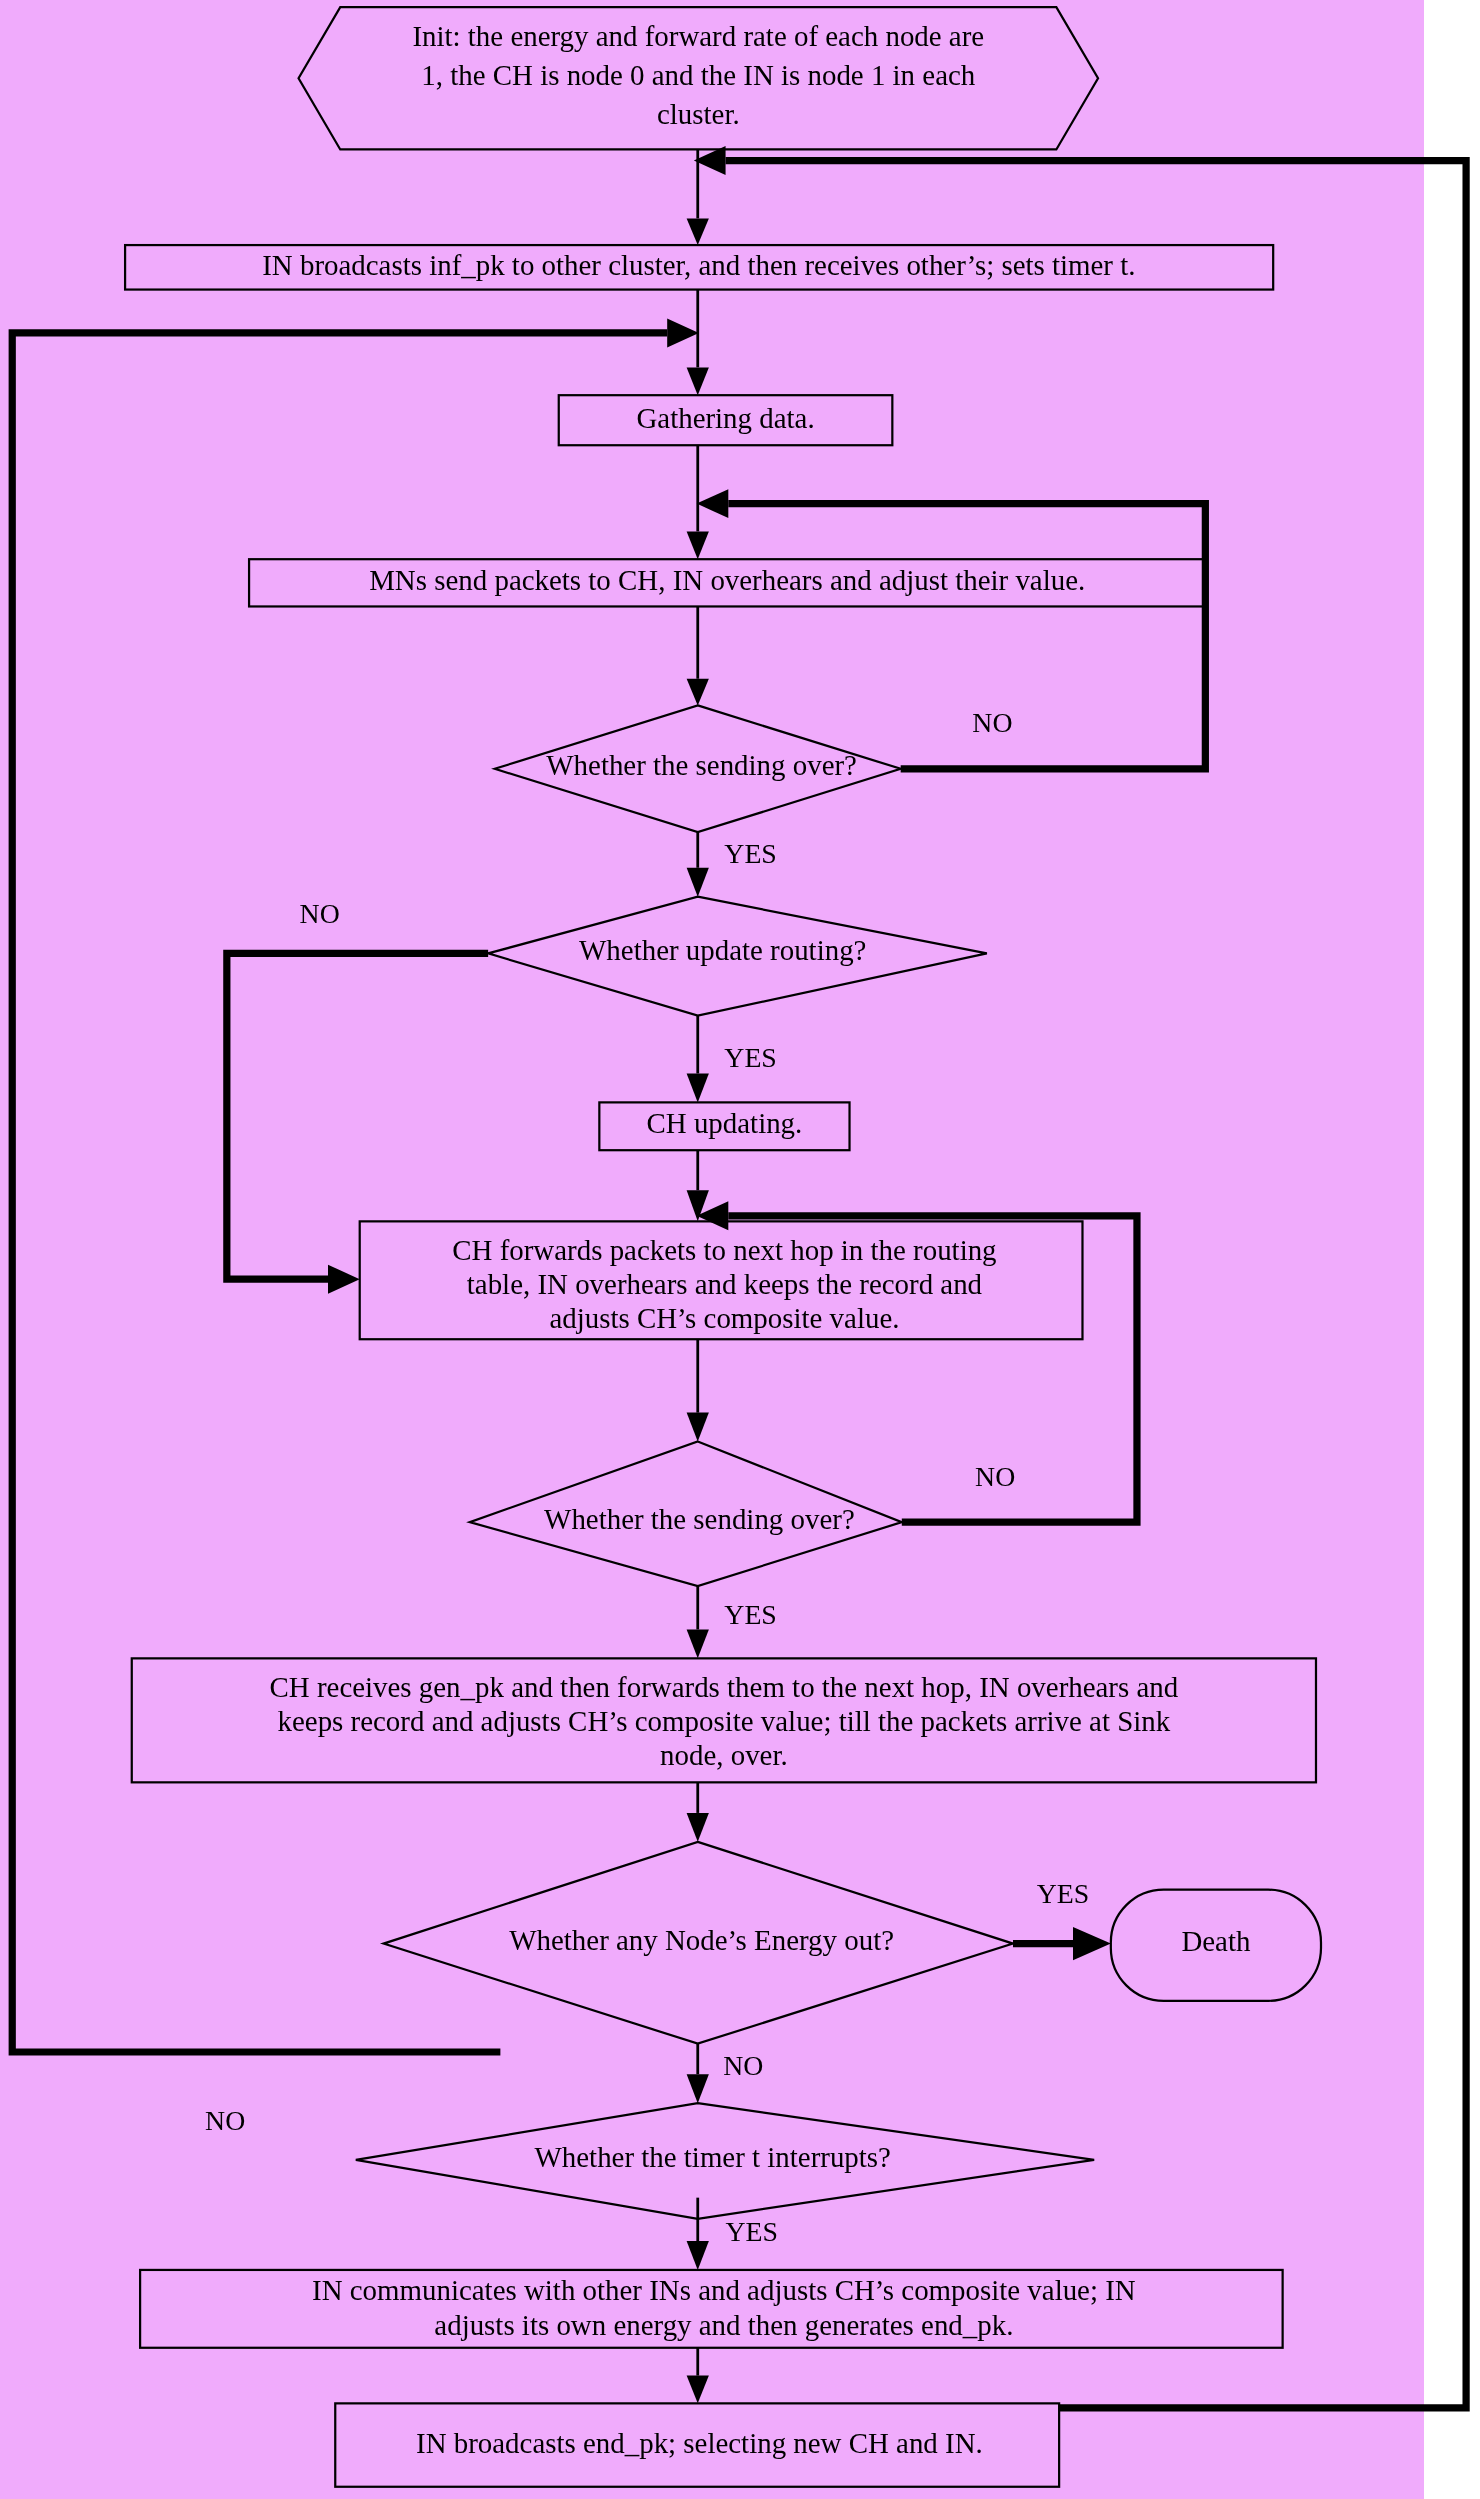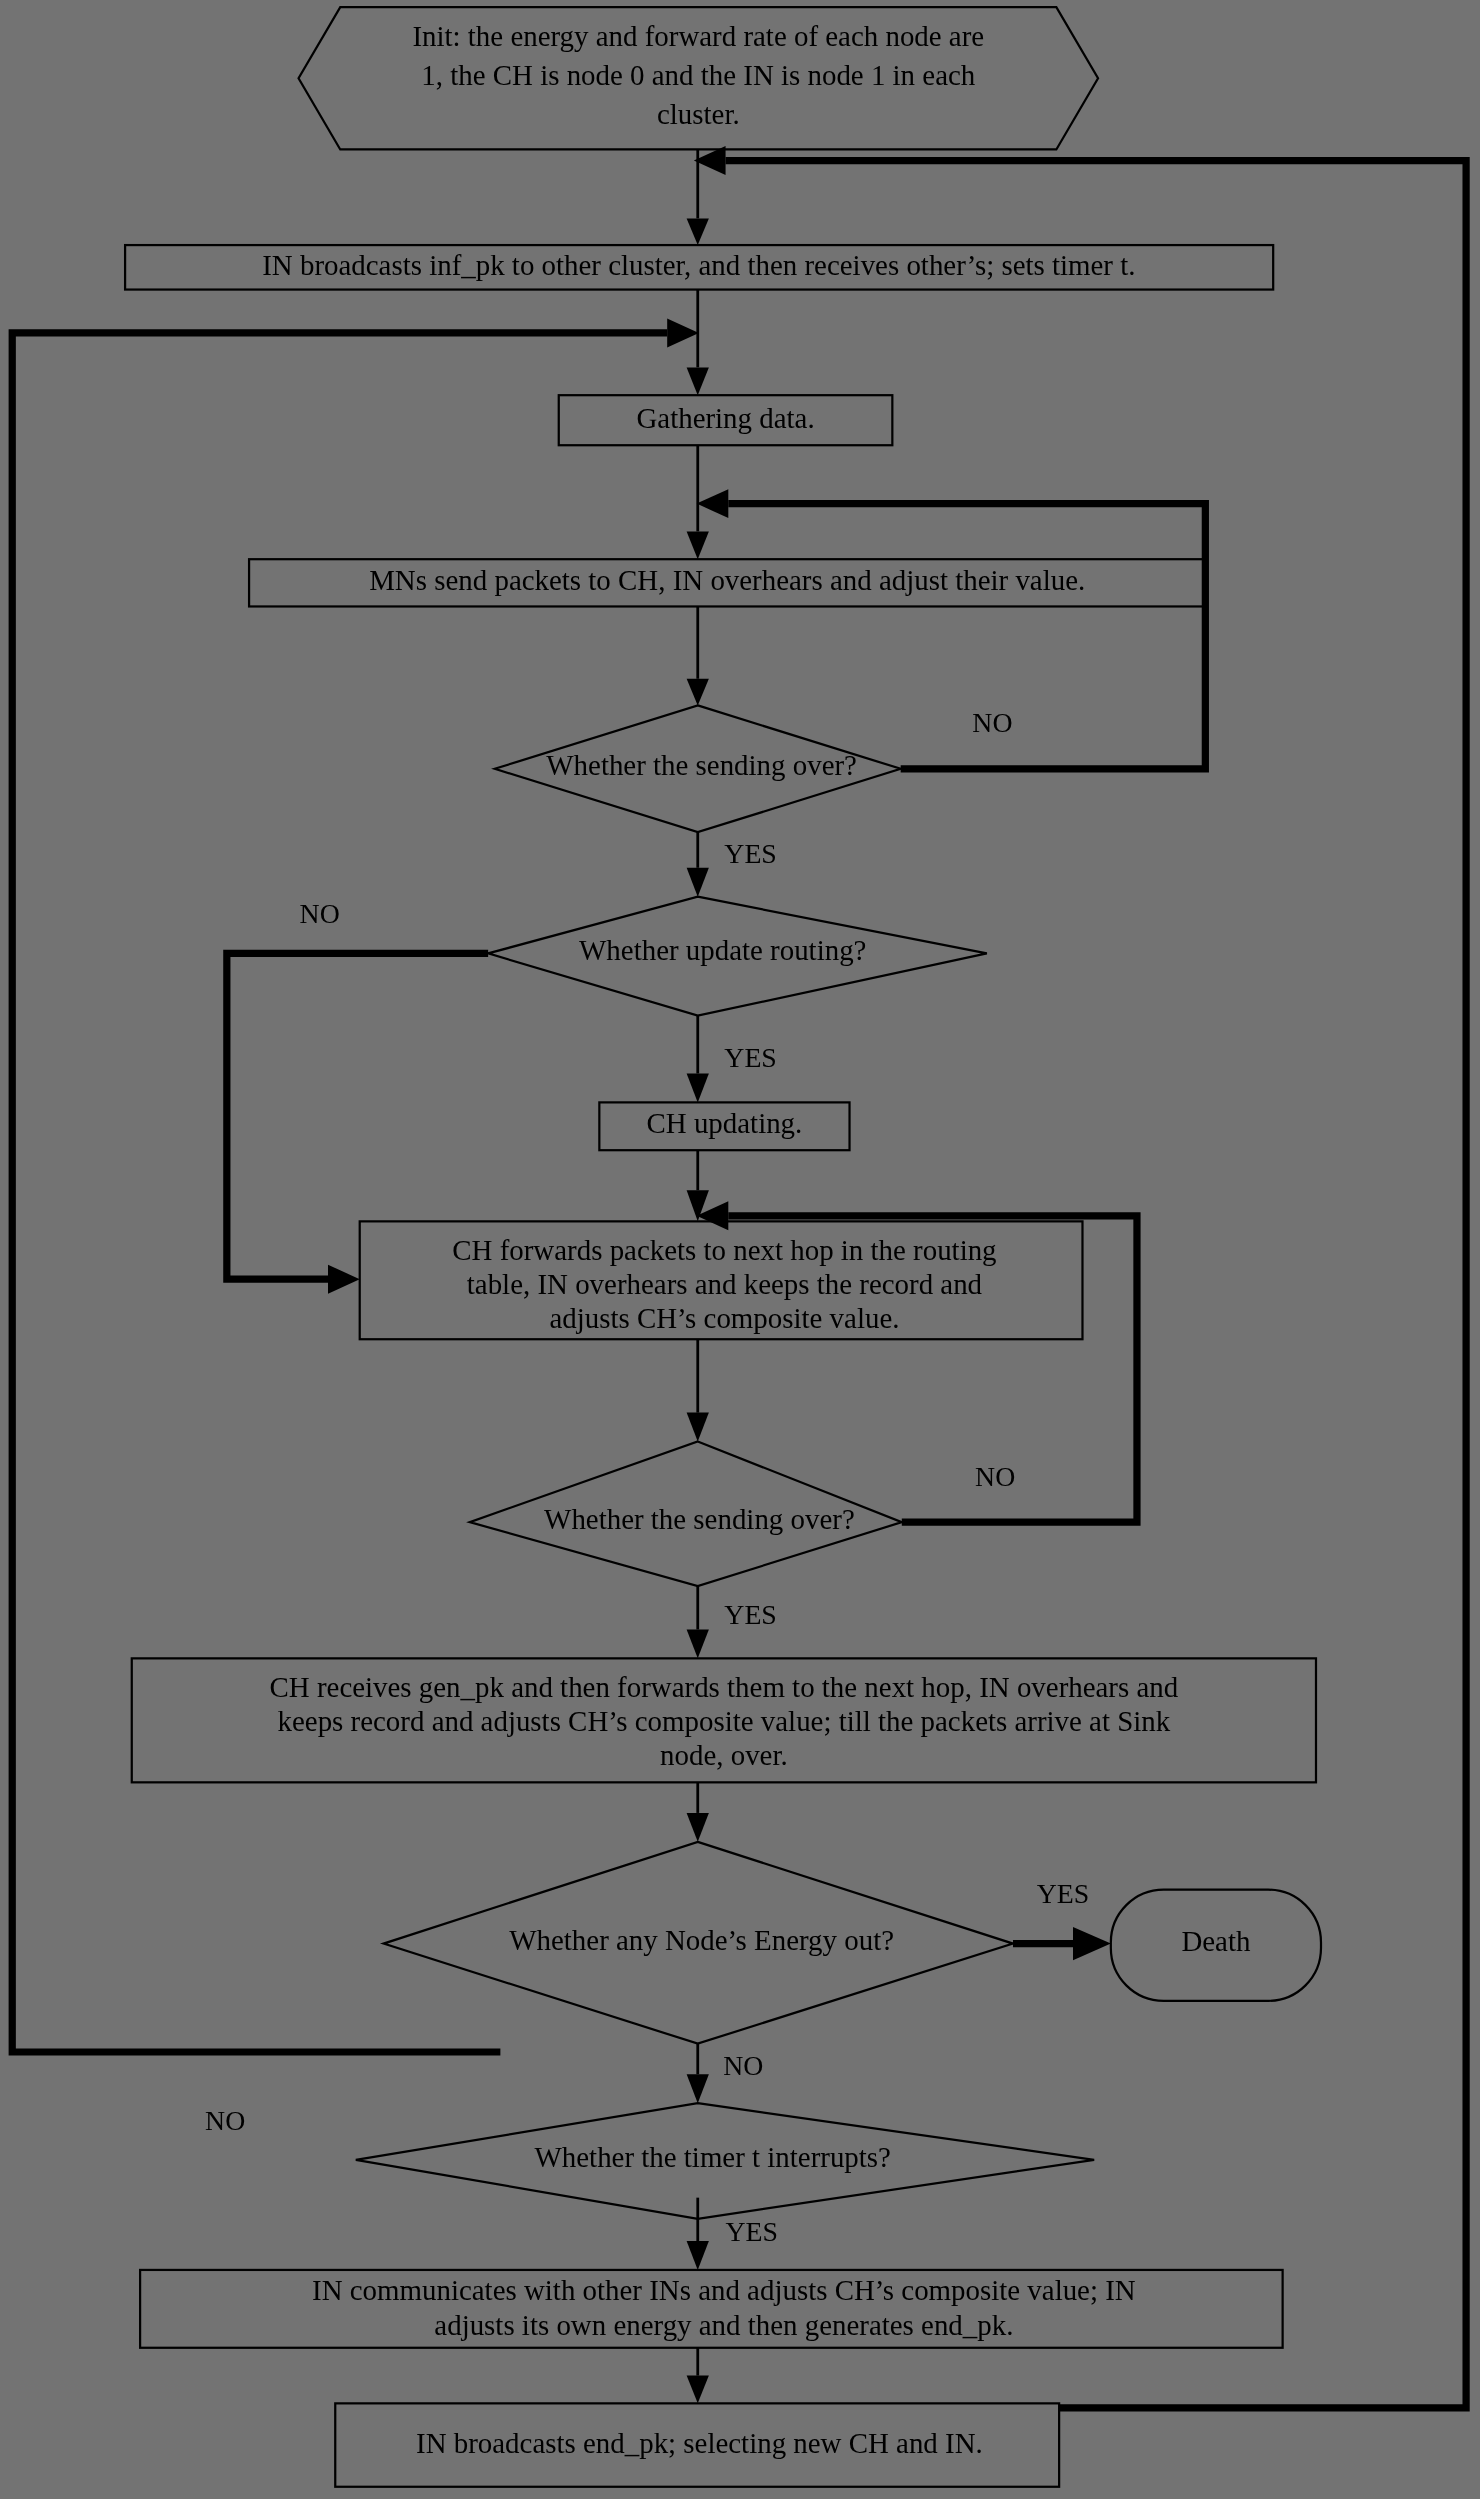--- a/index.html
+++ b/index.html
@@ -2,24 +2,25 @@
 <html style="font-size:9px"><head>
 <meta charset="utf-8">
 <style>
   html, body {
     margin: 0;
     padding: 0;
     background: #ffffff;
   }
   #flow-root {
     position: relative;
-    width: 1480px;
+    width: 1376px;
     height: 2500px;
-    background: #737373;
+    background: #f0abfc;
     font-family: "Liberation Serif", "DejaVu Serif", serif;
+    padding-left: 48px;
   }
   svg#flow-svg {
     position: absolute;
     top: 0; left: 0;
     width: 1480px;
     height: 2500px;
     display: block;
   }
   .shape-fill { fill: #ffffff; }
   .shape-stroke { stroke: #000000; fill: none; }

